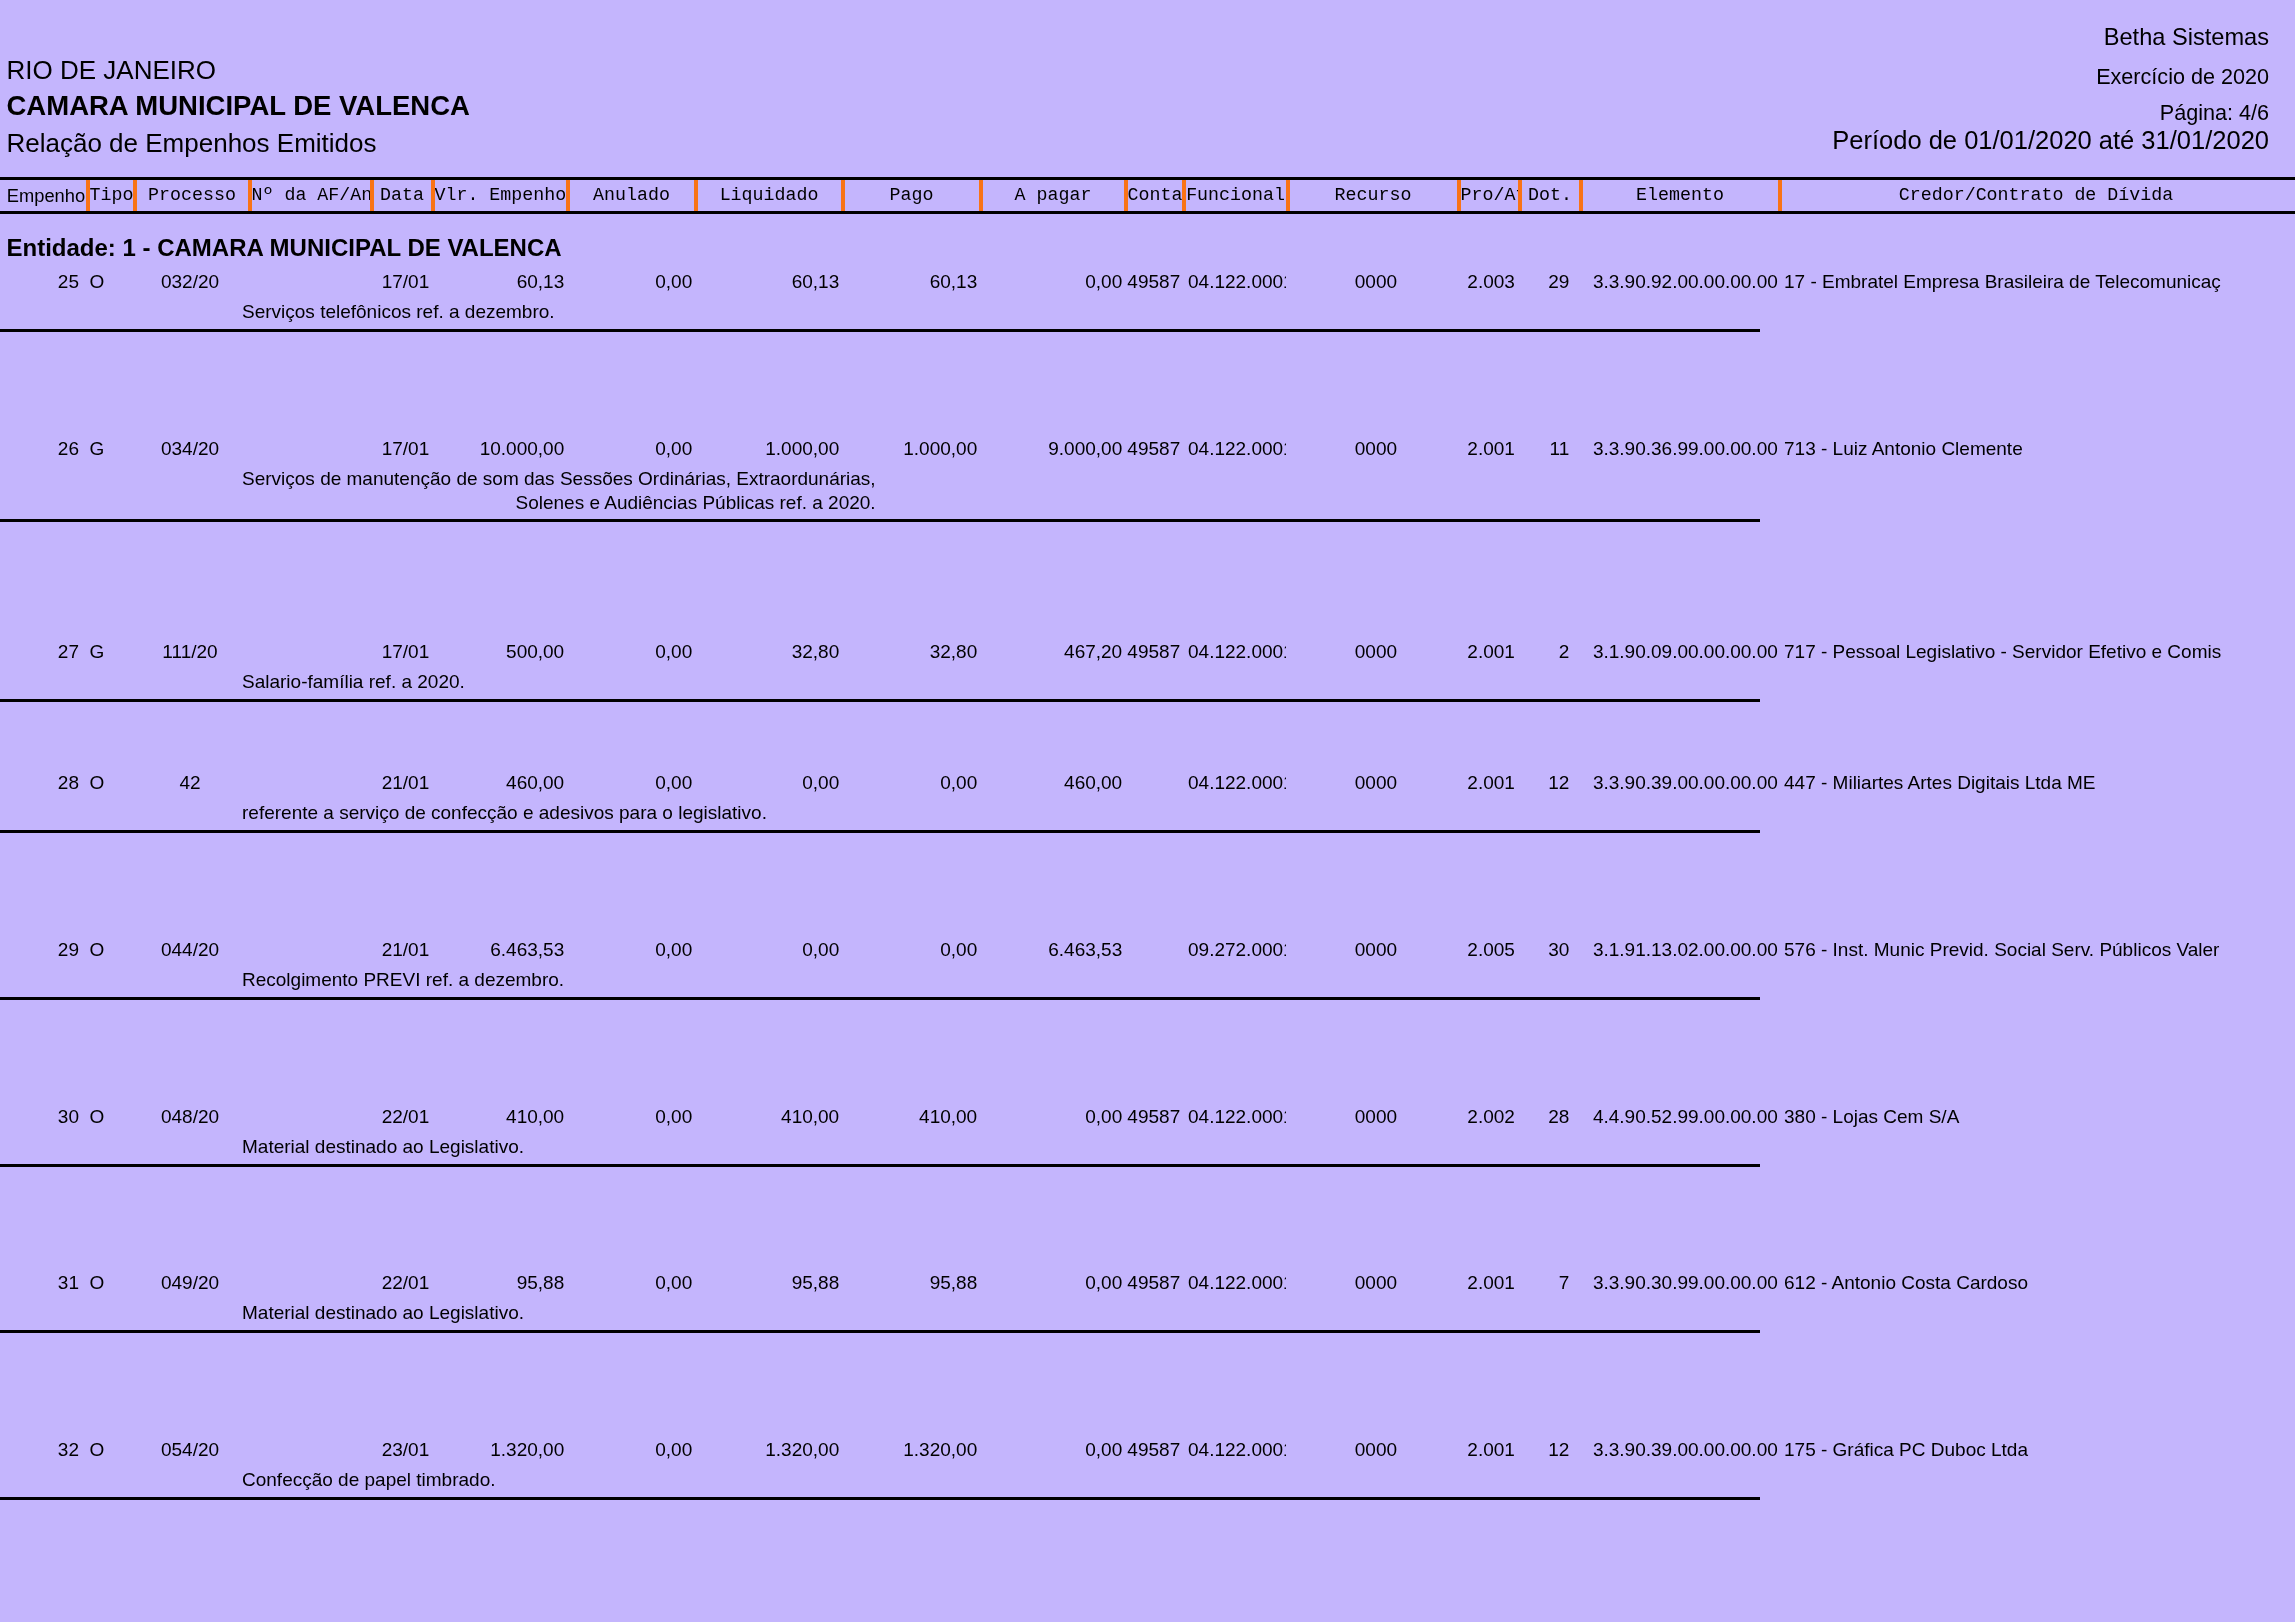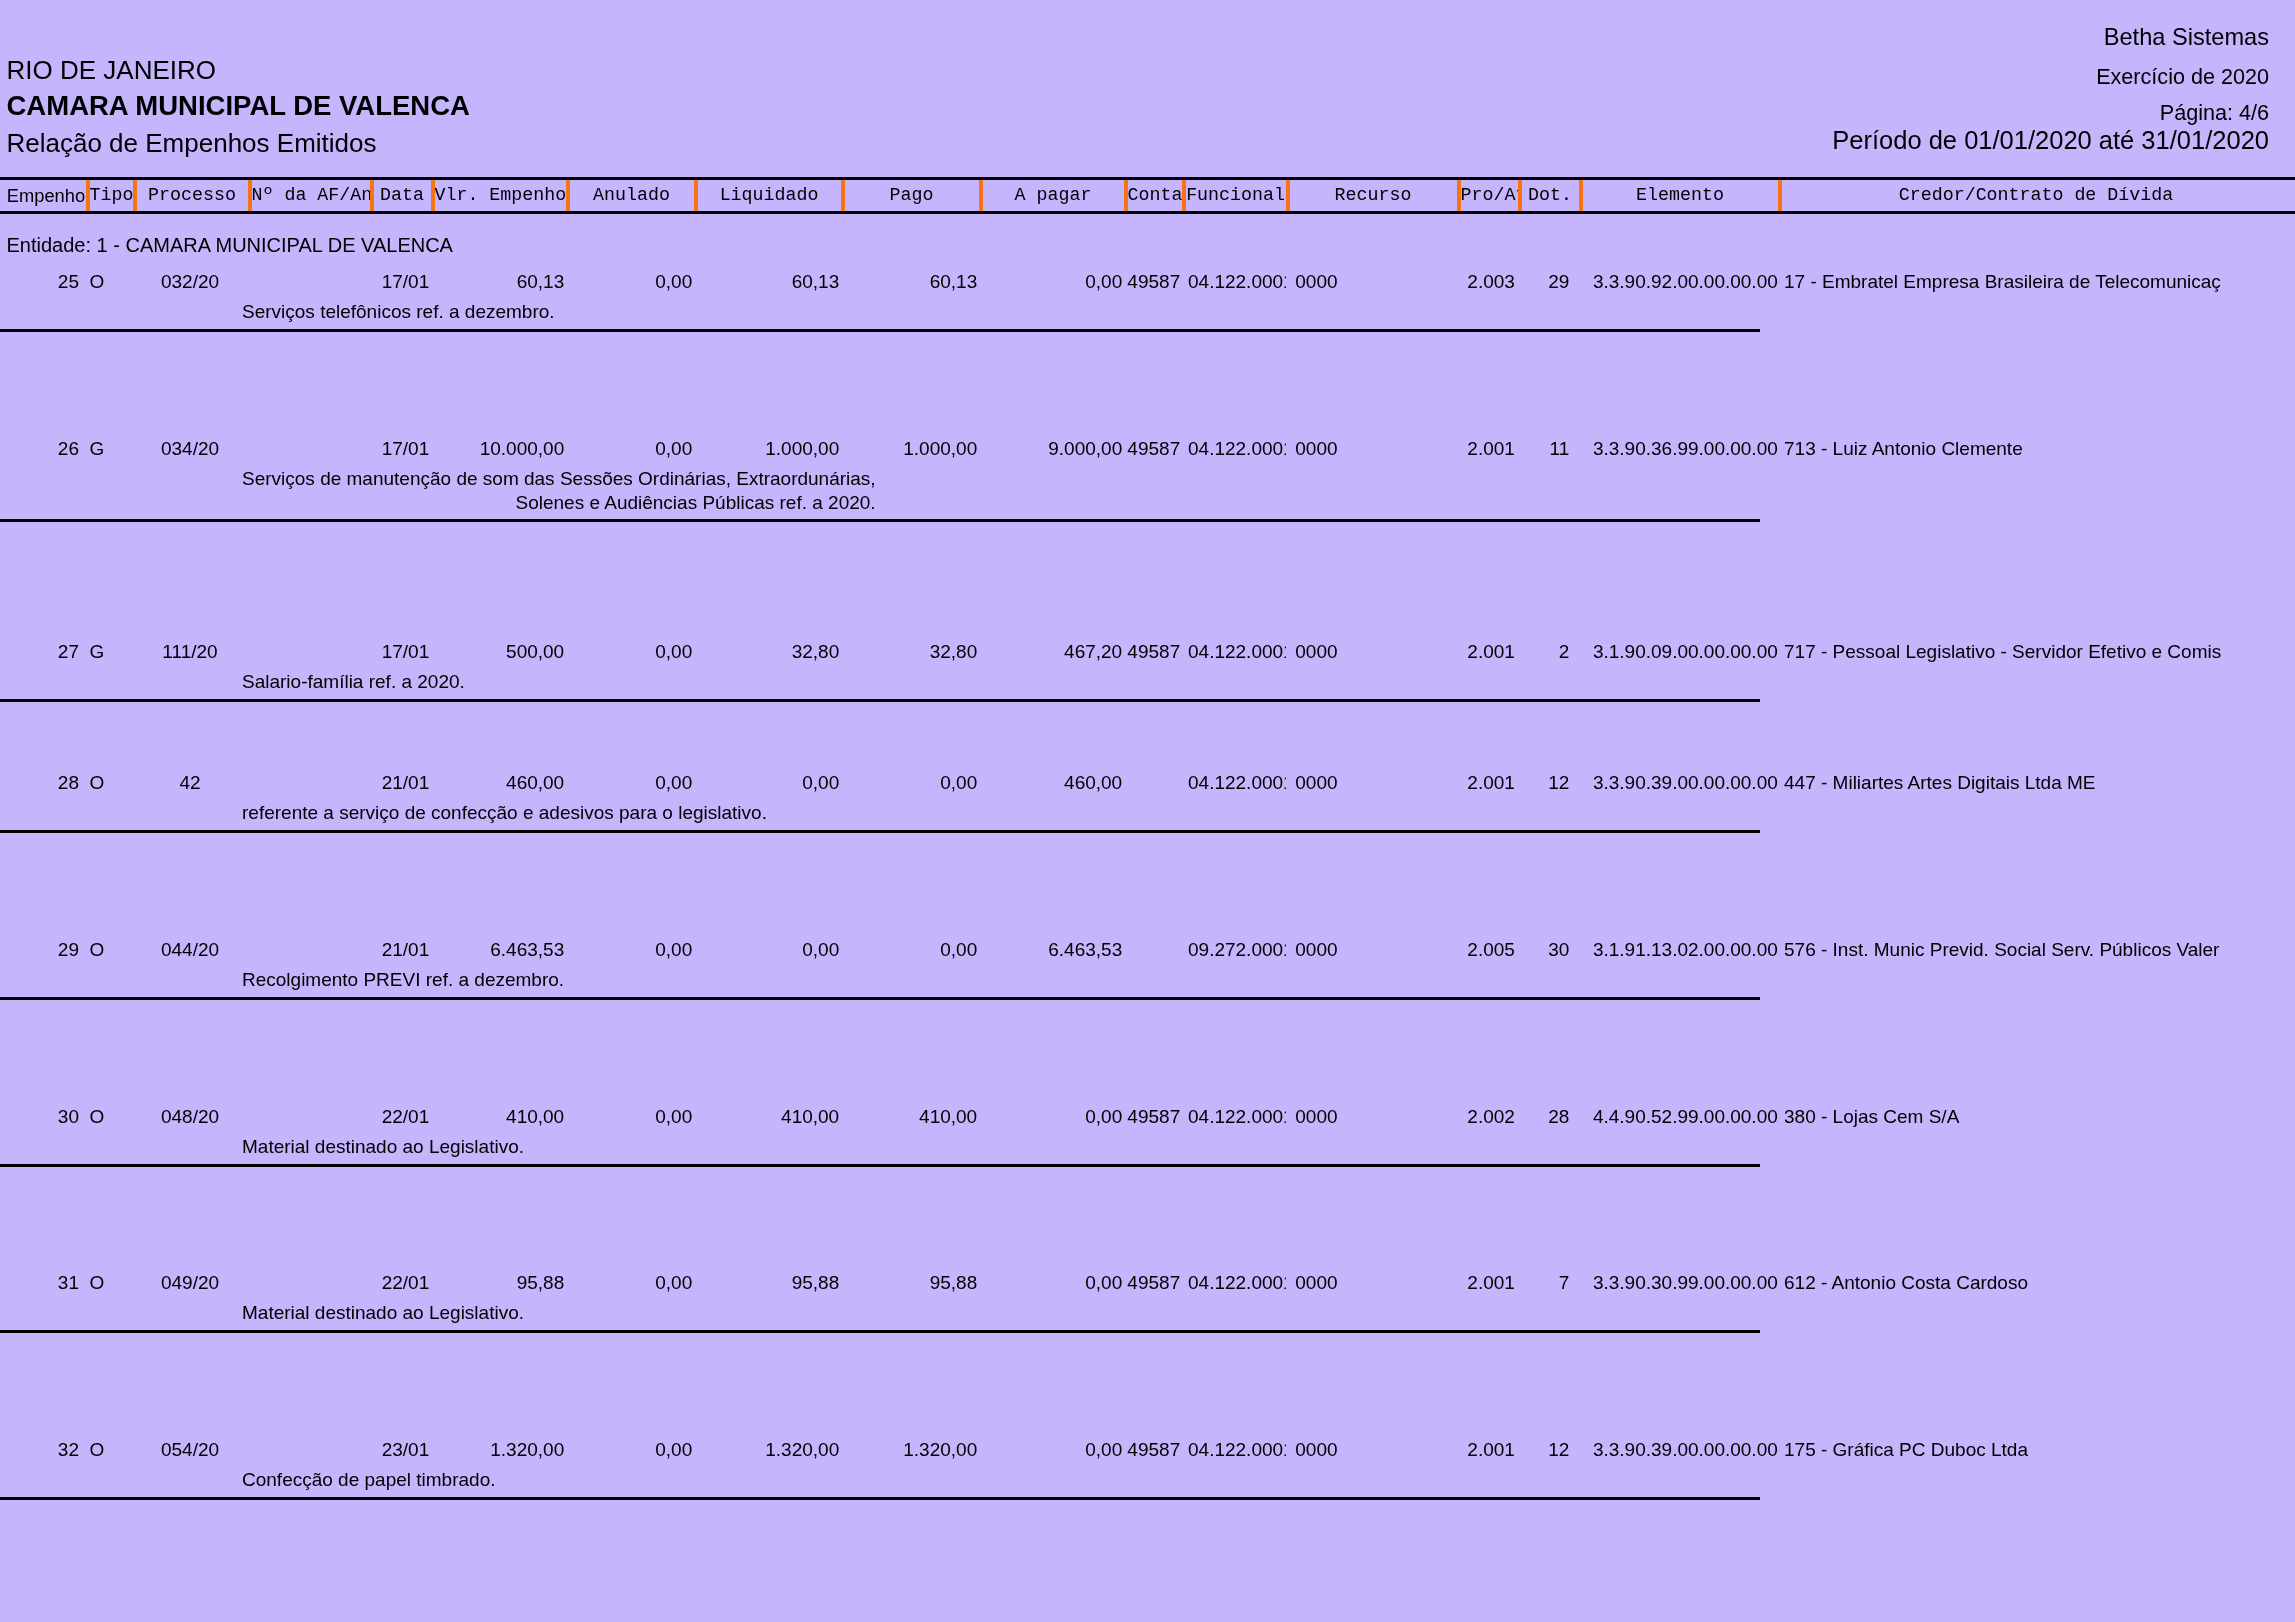--- a/index.html
+++ b/index.html
@@ -25,33 +25,33 @@
   .hcell{box-sizing:border-box;height:31px;line-height:31px;text-align:center;
     font-size:18.3px;overflow:hidden;white-space:nowrap;flex:0 0 auto;}
   .hcell + .hcell{border-left:4px solid #f97316;font-family:Liberation Mono, monospace;}
 
   
   .c1{width:79px}.c2{width:47px}.c3{width:115px}.c4{width:122px}.c5{width:61px}
   .c6{width:135px}.c7{width:128px}.c8{width:147px}.c9{width:138px}.c10{width:145px}
   .c11{width:58px}.c12{width:104px}.c13{width:171px}.c14{width:61px}.c15{width:61px}
   .c16{width:199px}.c17{width:513px}
 
-  #entity{position:absolute;top:234px;left:6.5px;font-size:20px;font-weight:normal;white-space:nowrap;}
+  #entity{position:absolute;top:234px;left:6.5px;font-size:24px;font-weight:bold;white-space:nowrap;}
 
   
   #tbody{position:absolute;top:0;left:0;width:2295px;height:1622px;}
   .vrow{position:absolute;left:0;width:2295px;height:167px;}
   .vals{position:absolute;top:0;left:6.5px;width:2283px;display:flex;font-size:19px;}
   .vcell{box-sizing:border-box;flex:0 0 auto;white-space:nowrap;}
   .vals .c1{text-align:right;padding-right:6.5px;}
   .vals .c2{text-align:left;padding-left:3.9px;}
   .vals .c3{text-align:center;}
   .vals .c5,.vals .c6,.vals .c7,.vals .c8,.vals .c9,.vals .c10,.vals .c11{text-align:right;padding-right:1.3px;}
   .vals .c12{text-align:left;padding-left:6.5px;overflow:hidden;}
-  .vals .c13{text-align:left;padding-left:9.8px;}
+  .vals .c13{text-align:center;padding-left:9.8px;}
   .vals .c14{text-align:right;padding-right:2.6px;}
   .vals .c15{text-align:right;padding-right:9.2px;}
   .vals .c16{text-align:left;padding-left:14.4px;}
   .vals .c17{text-align:left;padding-left:6.5px;overflow:hidden;}
   .desc{position:absolute;left:242px;top:29px;font-size:19px;line-height:23.6px;white-space:pre-line;max-width:1112px;text-align:right;}
   .rowline{position:absolute;left:0;width:1760px;height:3.3px;background:#000;}
 </style>
 </head>
 <body>
 

